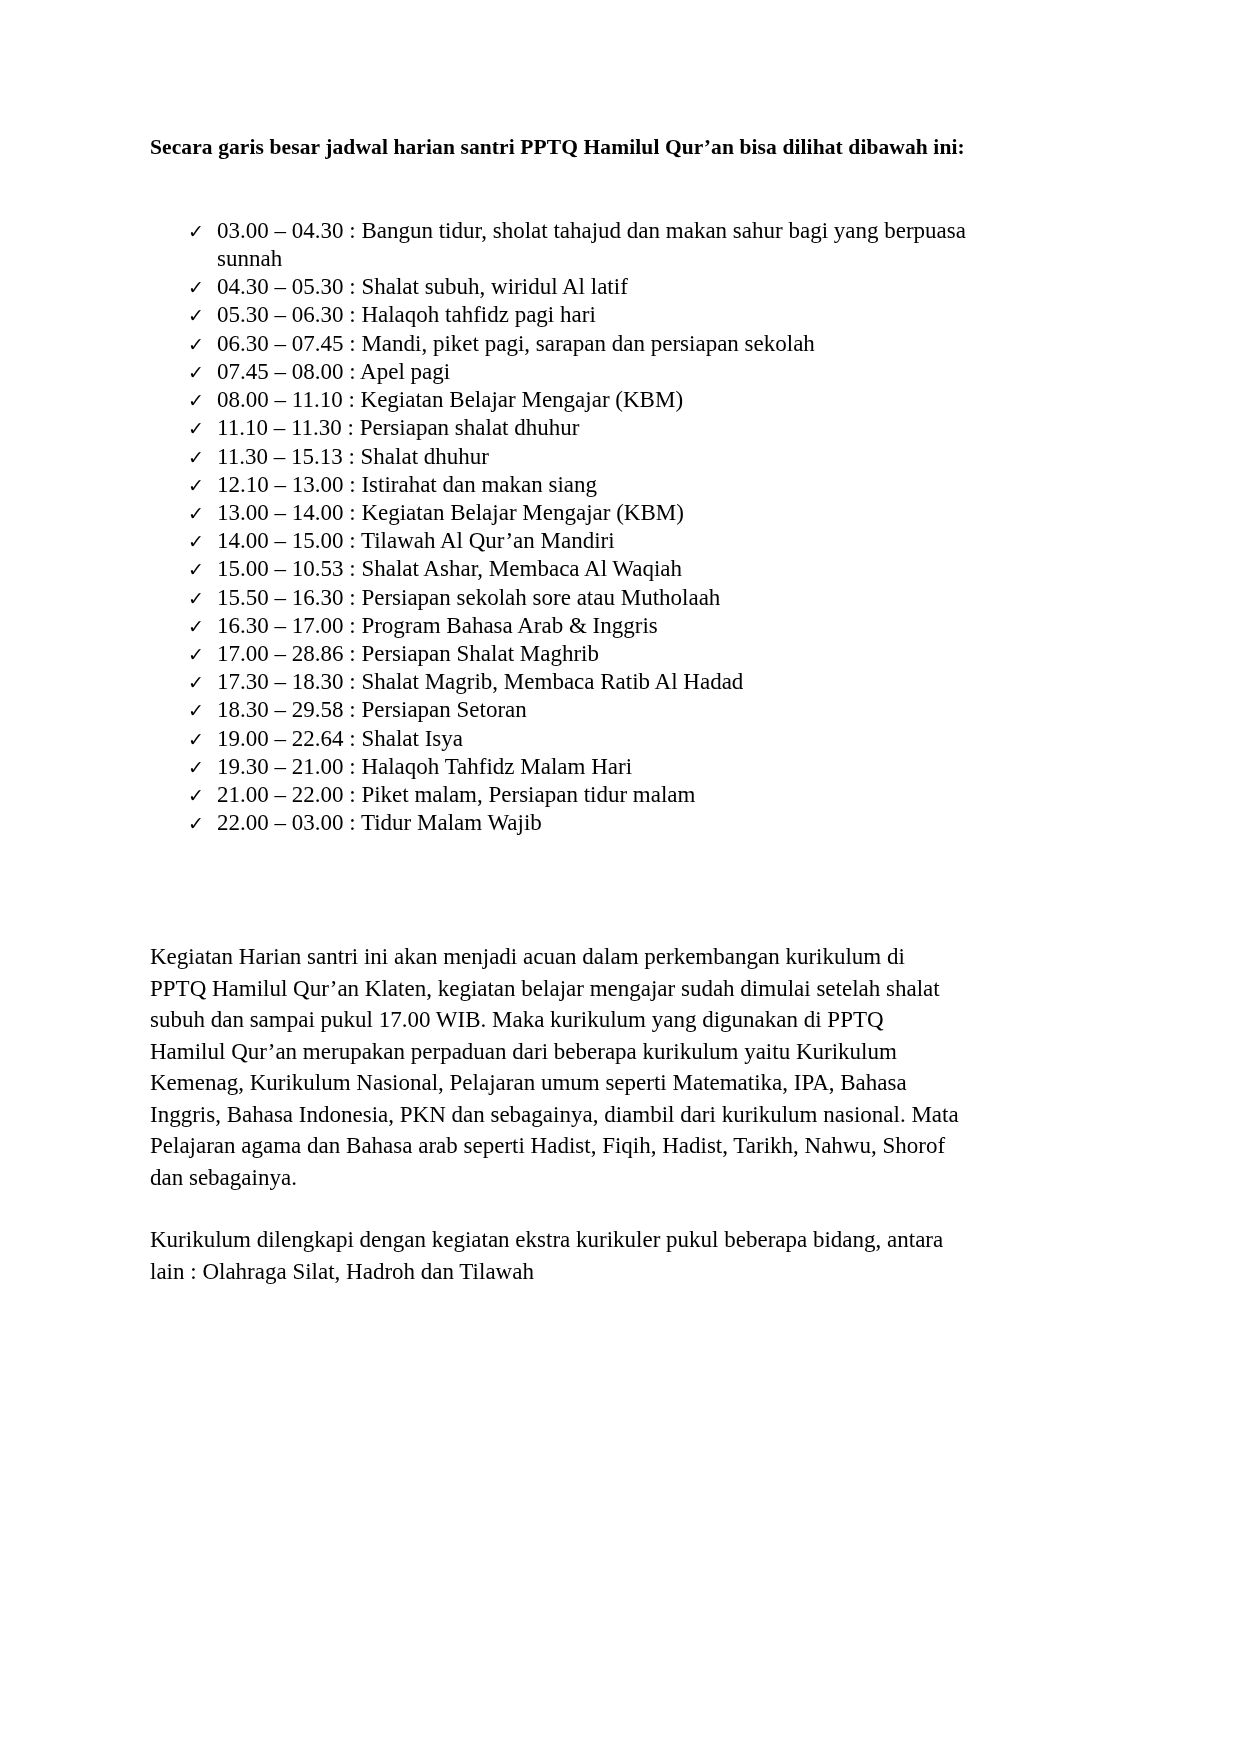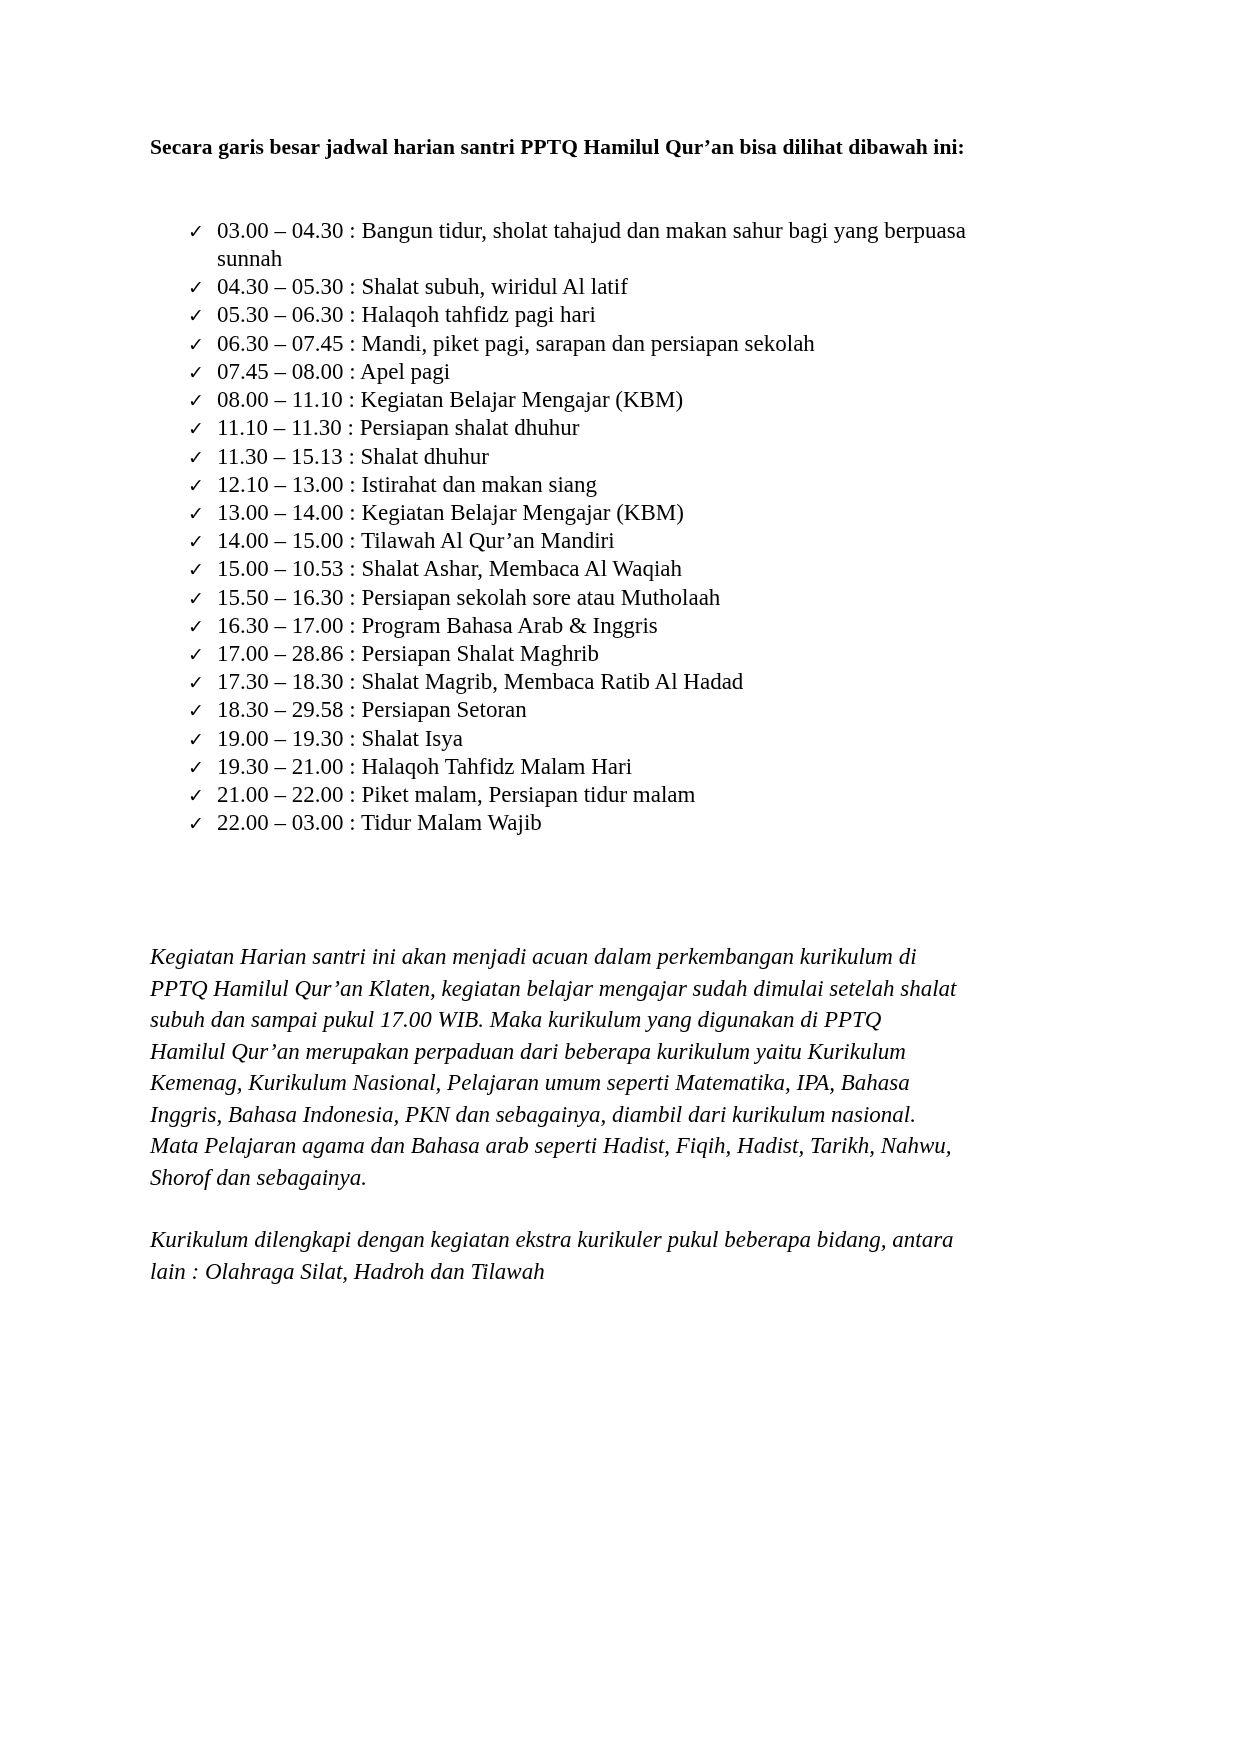--- a/index.html
+++ b/index.html
@@ -58,21 +58,20 @@
     top: 0;
     font-size: 19px;
     line-height: 28.2px;
     font-family: "DejaVu Sans", sans-serif;
   }
   .item-text {
     display: block;
   }
   .paragraphs {
     padding-top: 104px;
-    font-style: italic;
   }
   .body-para {
     font-size: 23px;
     line-height: 31.5px;
     margin: 0;
     text-align: left;
     width: 812px;
   }
   .para-gap {
     height: 31px;
@@ -150,21 +149,21 @@
       <li class="schedule-item">
         <span class="check-icon">✓</span>
         <span class="item-text">17.30 – 18.30 : Shalat Magrib, Membaca Ratib Al Hadad</span>
       </li>
       <li class="schedule-item">
         <span class="check-icon">✓</span>
         <span class="item-text">18.30 – 29.58 : Persiapan Setoran</span>
       </li>
       <li class="schedule-item">
         <span class="check-icon">✓</span>
-        <span class="item-text">19.00 – 19.30 : Shalat Isya</span>
+        <span class="item-text">19.00 – 22.64 : Shalat Isya</span>
       </li>
       <li class="schedule-item">
         <span class="check-icon">✓</span>
         <span class="item-text">19.30 – 21.00 : Halaqoh Tahfidz Malam Hari</span>
       </li>
       <li class="schedule-item">
         <span class="check-icon">✓</span>
         <span class="item-text">21.00 – 22.00 : Piket malam, Persiapan tidur malam</span>
       </li>
       <li class="schedule-item">

